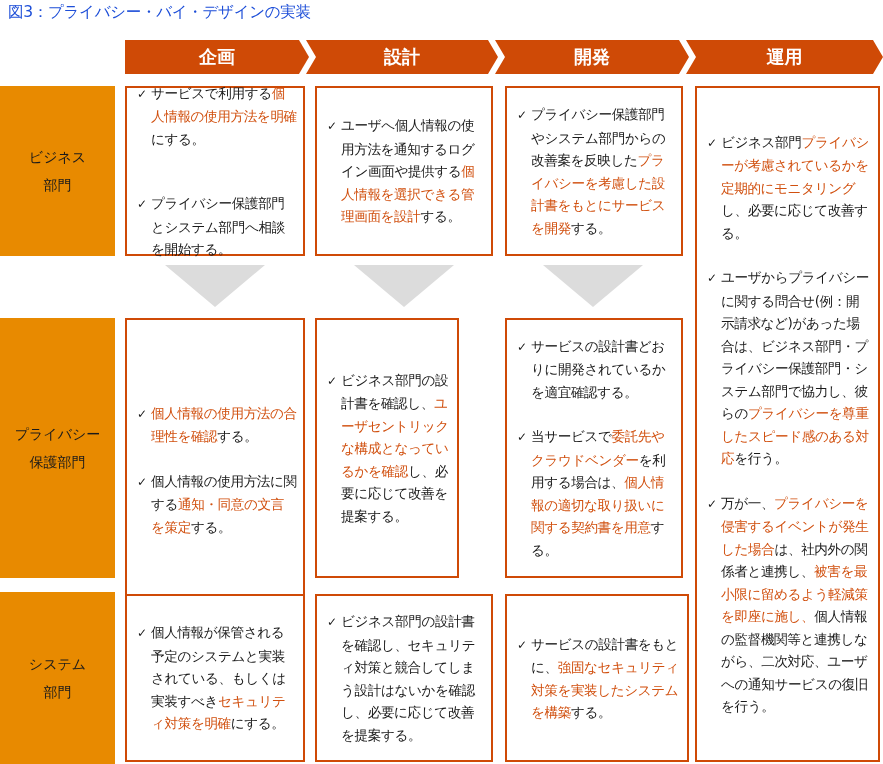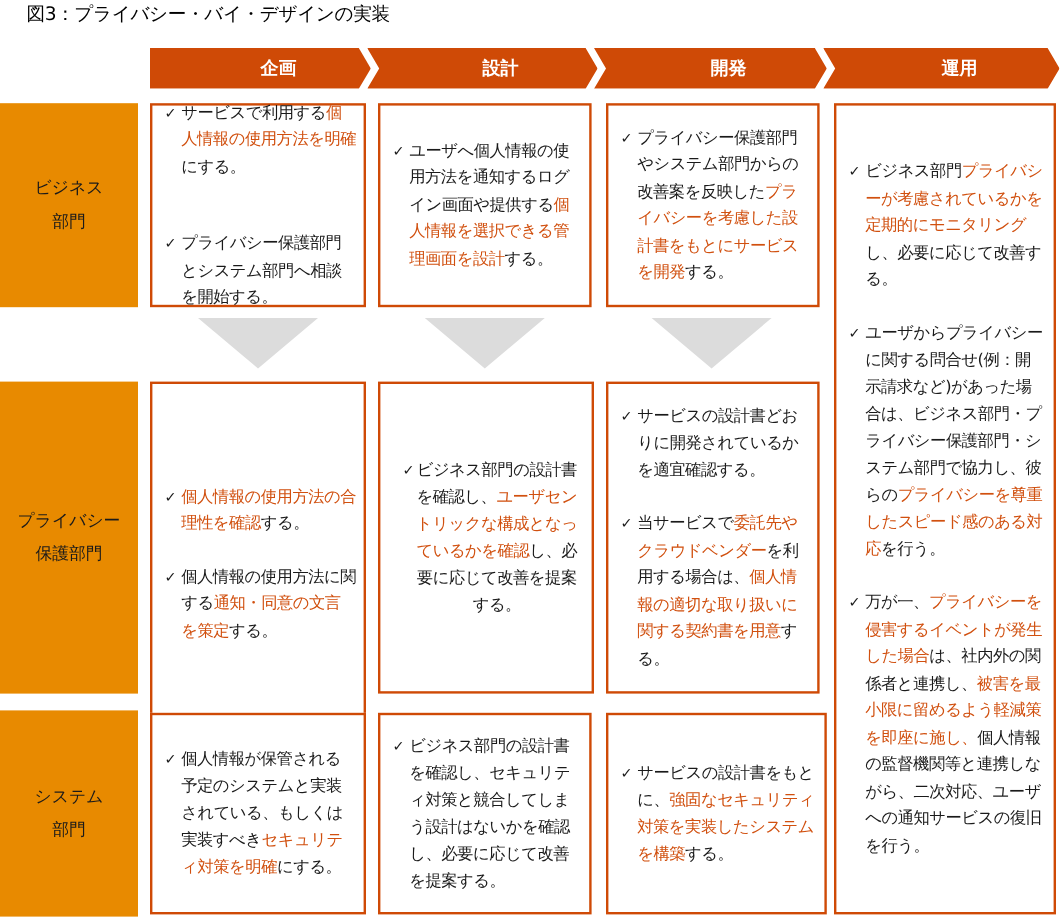--- a/index.html
+++ b/index.html
@@ -1,20 +1,20 @@
 <!DOCTYPE html>
 <html><head>
 <meta charset="utf-8">
 <style>
   html, body { margin:0; padding:0; background:#ffffff; }
   body { width:883px; height:764px; position:relative; overflow:hidden;
          font-family:"DejaVu Sans","Liberation Sans",sans-serif; color:#1a1a1a; }
-  .title { position:absolute; left:22px; top:2px; font-size:15.5px; letter-spacing:-0.3px; color:#000000; }
+  .title { position:absolute; left:8px; top:2px; font-size:15.5px; letter-spacing:-0.3px; color:#1d4ed8; }
   .phase { position:absolute; top:40px; height:34px; background:#cf4a06; color:#fff;
-           font-size:15px; font-weight:bold; display:flex; align-items:center; justify-content:center;padding-left:15px; }
+           font-size:18px; font-weight:bold; display:flex; align-items:center; justify-content:center; }
   .phase span { position:relative; }
   .rowlabel { position:absolute; left:0; width:115px; background:#e88a00; color:#1a1a1a;
               display:flex; align-items:center; justify-content:center; text-align:center;
               font-size:14px; line-height:28px; white-space:pre-line; }
   .box { position:absolute; border:2px solid #cf4a06; box-sizing:border-box; background:#fff;
          display:flex; flex-direction:column; justify-content:center; padding:4px 6px 4px 10px; }
   .item { font-size:13.6px; line-height:22.5px; padding-left:14px; text-indent:-14px; letter-spacing:-0.4px; }
   .item + .item { margin-top:22px; }
   .chk { color:#1a1a1a; font-size:12px; display:inline-block; width:14px; text-indent:0; }
   .hl { color:#d1500f; }
@@ -58,21 +58,21 @@
   </div>
 
 <div class="tri" style="left:165px;"></div>
 <div class="tri" style="left:354px;"></div>
 <div class="tri" style="left:543px;"></div>
 
 <div class="box" style="left:125px;top:318px;width:180px;height:304px;">
     <div class="item"><span class="chk">✓</span><span class="hl">個人情報の使用方法の合理性を確認</span><span>する。</span></div>
     <div class="item"><span class="chk">✓</span><span>個人情報の使用方法に関する</span><span class="hl">通知・同意の文言を策定</span><span>する。</span></div>
   </div>
-<div class="box" style="left:315px;top:318px;width:180px;height:260px;text-align:center;">
+<div class="box" style="left:315px;top:318px;width:144px;height:260px;">
     <div class="item"><span class="chk">✓</span><span>ビジネス部門の設計書を確認し、</span><span class="hl">ユーザセントリックな構成となっているかを確認</span><span>し、必要に応じて改善を提案する。</span></div>
   </div>
 <div class="box" style="left:505px;top:318px;width:178px;height:260px;">
     <div class="item"><span class="chk">✓</span><span>サービスの設計書どおりに開発されているかを適宜確認する。</span></div>
     <div class="item"><span class="chk">✓</span><span>当サービスで</span><span class="hl">委託先やクラウドベンダー</span><span>を利用する場合は、</span><span class="hl">個人情報の適切な取り扱いに関する契約書を用意</span><span>する。</span></div>
   </div>
 
 <div class="box" style="left:125px;top:594px;width:180px;height:168px;">
     <div class="item"><span class="chk">✓</span><span>個人情報が保管される予定のシステムと実装されている、もしくは実装すべき</span><span class="hl">セキュリティ対策を明確</span><span>にする。</span></div>
   </div>

